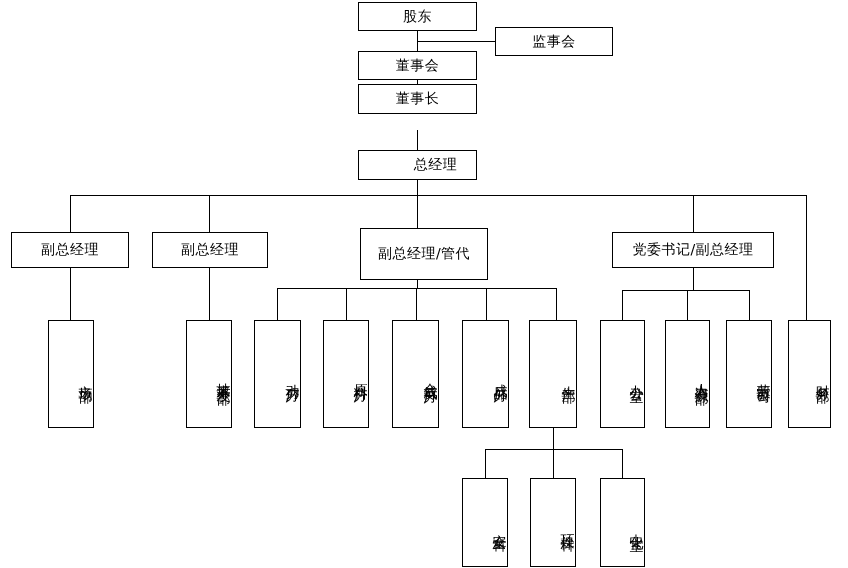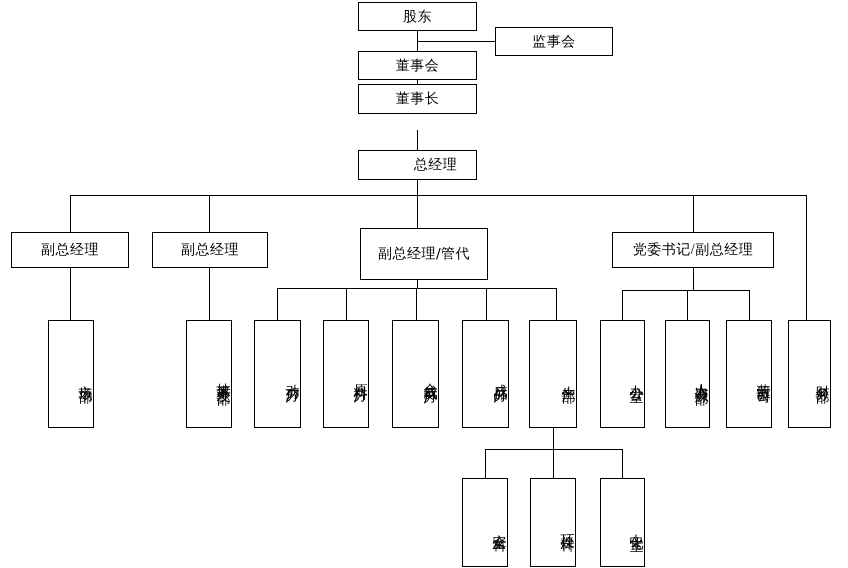--- a/index.html
+++ b/index.html
@@ -126,21 +126,21 @@
   </div>
 
   <div class="node" style="left:152px; top:232px; width:116px; height:36px;">
     <span class="label">副总经理</span>
   </div>
 
   <div class="node" style="left:360px; top:228px; width:128px; height:52px;">
     <span class="label">副总经理/管代</span>
   </div>
 
-  <div class="node" style="left:612px; top:232px; width:162px; height:36px;font-family:Liberation Serif, serif;">
+  <div class="node" style="left:612px; top:232px; width:162px; height:36px;">
     <span class="label">党委书记/副总经理</span>
   </div>
 
   <div class="node vertical" style="left:48px; top:320px; width:46px; height:108px;">
     <span class="label">市场部</span>
   </div>
 
   <div class="node vertical" style="left:186px; top:320px; width:46px; height:108px;">
     <span class="label">技术开发部</span>
   </div>

